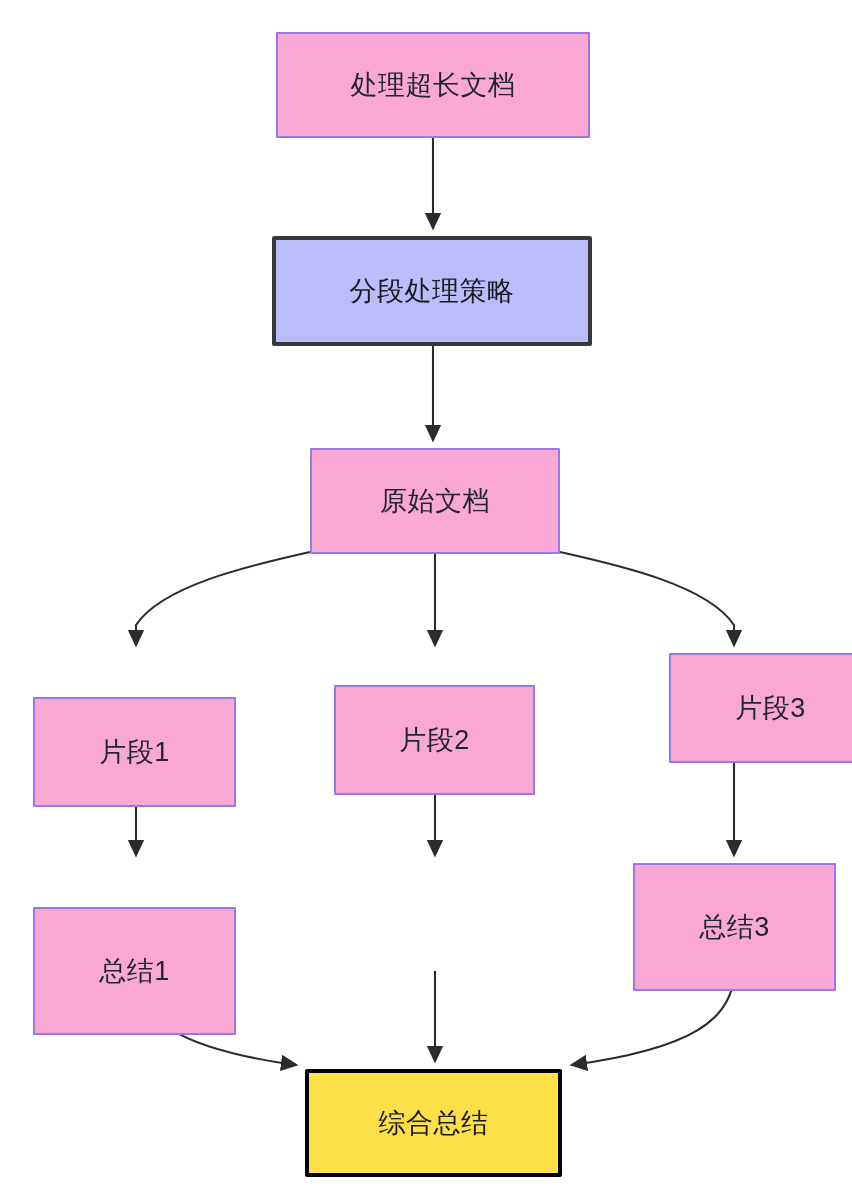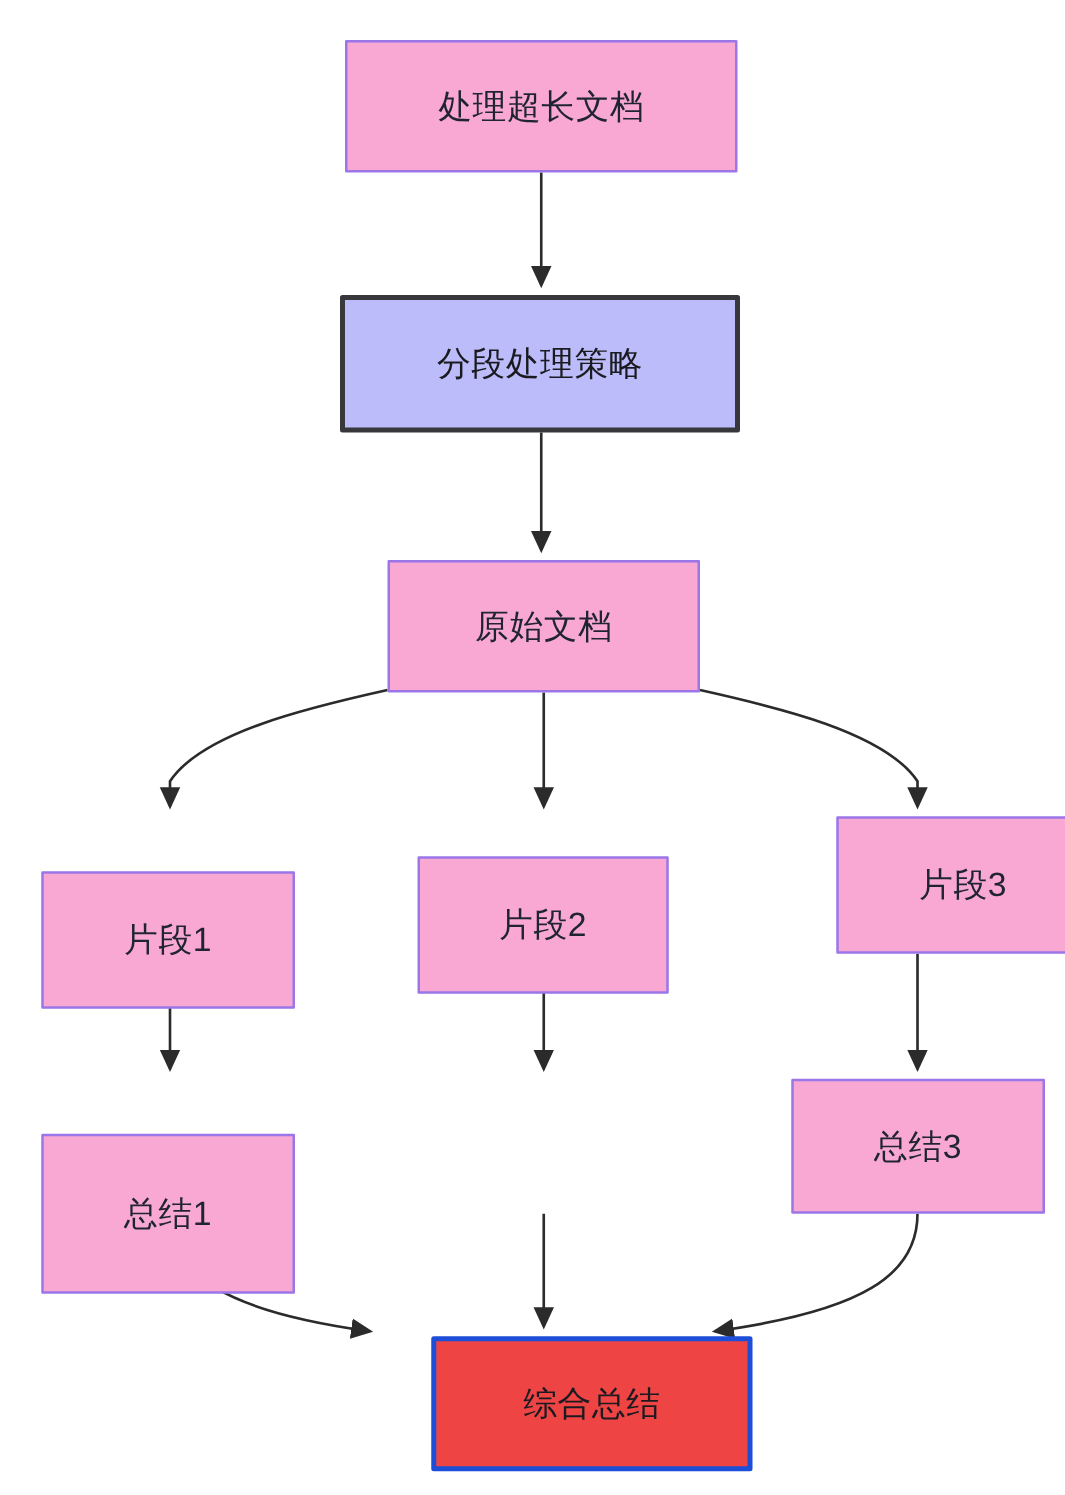--- a/index.html
+++ b/index.html
@@ -44,24 +44,23 @@
     background: #f9a8d4;
     border: 2px solid #9a76e8;
     border-radius: 1px;
   }
   .node.highlight {
     background: #bcbcfa;
     border: 4px solid #37373c;
     border-radius: 2px;
   }
   .node.final {
-    background: #ef4444;
-    border: 4px solid #1d4ed8;
+    background: #fde047;
+    border: 4px solid #000000;
     border-radius: 2px;
-    margin-left: 40px;
   }
   .node.final .node-label,
   .node.highlight .node-label {
     color: #1a1a20;
   }
 </style>
 </head>
 <body>
 
 <div id="diagram-root">
@@ -110,21 +109,21 @@
 
   <div class="node normal" style="left:633px; top:653px; width:203px; height:110px;margin-left:36px;">
     <span class="node-label">片段3</span>
   </div>
 
   <div class="node normal" style="left:33px; top:907px; width:203px; height:128px;justify-content:center;">
     <span class="node-label">总结1</span>
   </div>
 
 
-  <div class="node normal" style="left:633px; top:863px; width:203px; height:108px;">
+  <div class="node normal" style="left:633px; top:863px; width:203px; height:128px;">
     <span class="node-label">总结3</span>
   </div>
 
   <div class="node final" style="left:305px; top:1069px; width:257px; height:108px;">
     <span class="node-label">综合总结</span>
   </div>
 
 </div>
 
 </body></html>

